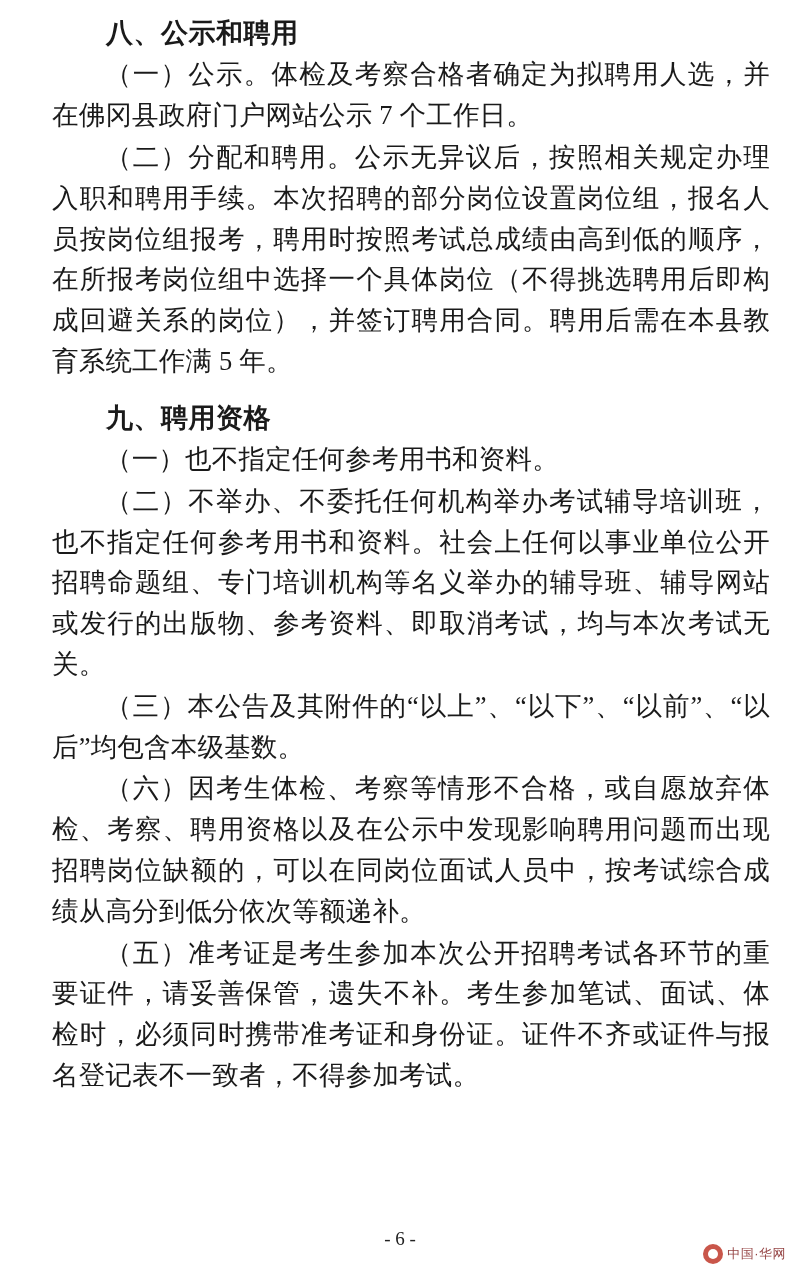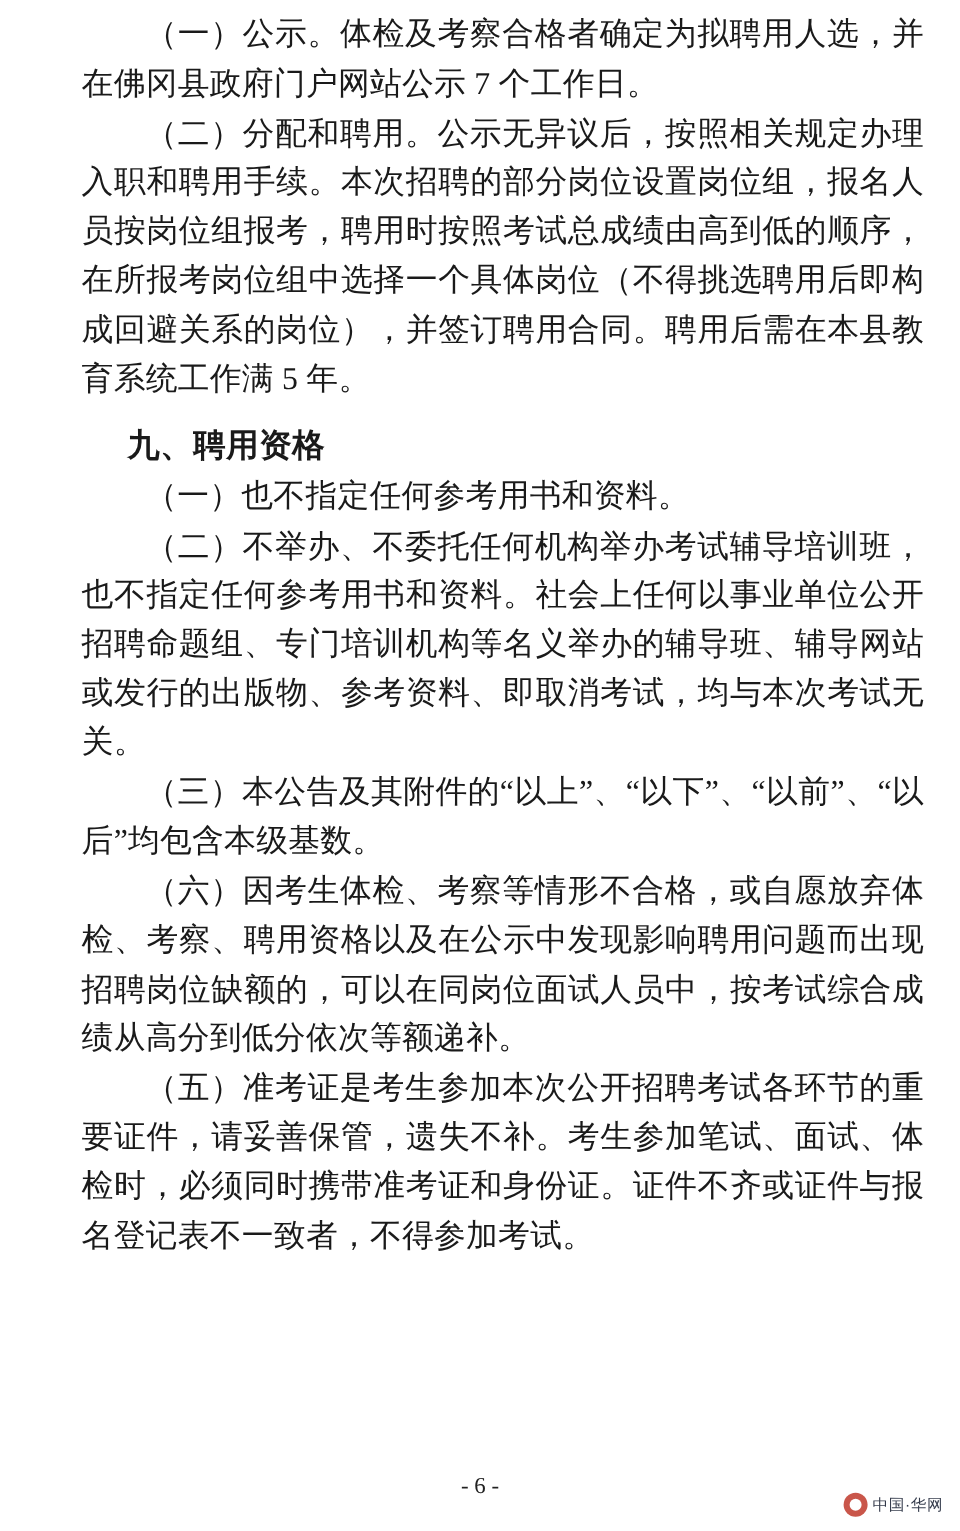--- a/index.html
+++ b/index.html
@@ -27,21 +27,21 @@
     font-weight: bold;
     line-height: 1.42;
     margin: 6px 0 2px 0;
     text-indent: 2em;
     letter-spacing: 0.5px;
     font-family: "Liberation Serif", "DejaVu Serif", serif;
   }
   .para {
     font-size: 26.5px;
     line-height: 1.54;
-    margin: 0 0 1px 16px;
+    margin: 0 0 1px 0;
     text-indent: 2em;
     text-align: justify;
     text-justify: inter-ideograph;
     letter-spacing: 0.2px;
   }
   .spacer-small { height: 10px; }
 
   .footer {
     position: absolute;
     left: 0;
@@ -74,30 +74,31 @@
     position: absolute;
     left: 5px;
     top: 5px;
     width: 10px;
     height: 10px;
     border-radius: 50%;
     background: #ffffff;
   }
   .watermark .wm-text {
     font-size: 13px;
-    color: #0f172a;
+    color: #7f1d1d;
     letter-spacing: 0.5px;
     font-family: "Liberation Sans", sans-serif;
   }
 </style>
 </head>
 <body>
 
 <div class="page">
 
+  <h2 class="heading">八、公示和聘用</h2>
   <p class="para">（一）公示。体检及考察合格者确定为拟聘用人选，并在佛冈县政府门户网站公示 7 个工作日。</p>
   <p class="para">（二）分配和聘用。公示无异议后，按照相关规定办理入职和聘用手续。本次招聘的部分岗位设置岗位组，报名人员按岗位组报考，聘用时按照考试总成绩由高到低的顺序，在所报考岗位组中选择一个具体岗位（不得挑选聘用后即构成回避关系的岗位），并签订聘用合同。聘用后需在本县教育系统工作满 5 年。</p>
 
   <div class="spacer-small"></div>
 
   <h2 class="heading">九、聘用资格</h2>
   <p class="para">（一）也不指定任何参考用书和资料。</p>
   <p class="para">（二）不举办、不委托任何机构举办考试辅导培训班，也不指定任何参考用书和资料。社会上任何以事业单位公开招聘命题组、专门培训机构等名义举办的辅导班、辅导网站或发行的出版物、参考资料、即取消考试，均与本次考试无关。</p>
   <p class="para">（三）本公告及其附件的“以上”、“以下”、“以前”、“以后”均包含本级基数。</p>
   <p class="para">（六）因考生体检、考察等情形不合格，或自愿放弃体检、考察、聘用资格以及在公示中发现影响聘用问题而出现招聘岗位缺额的，可以在同岗位面试人员中，按考试综合成绩从高分到低分依次等额递补。</p>

